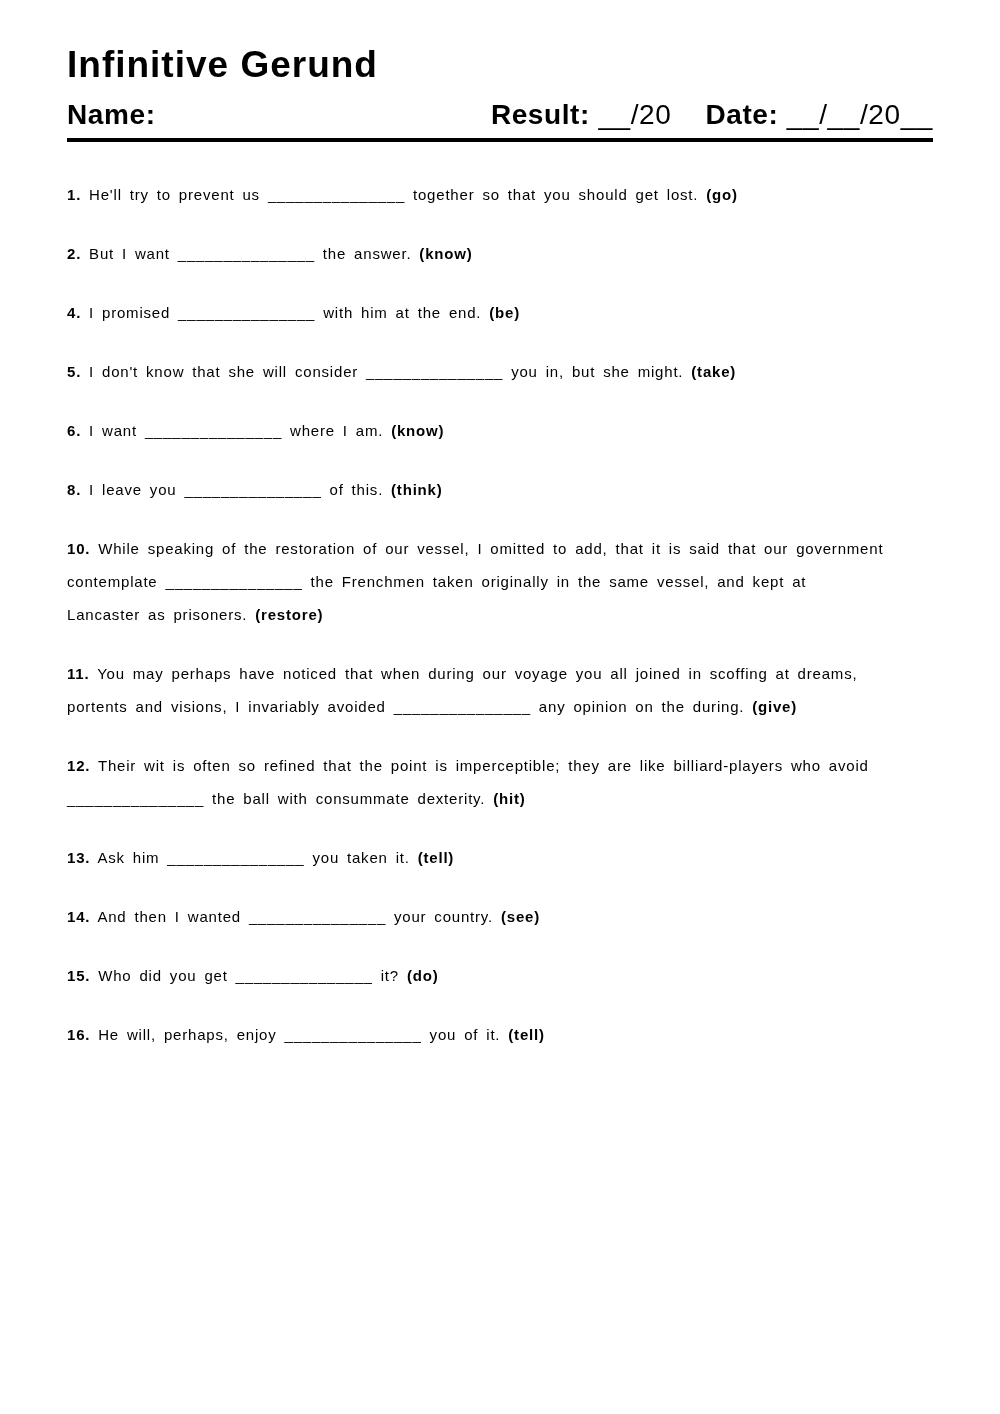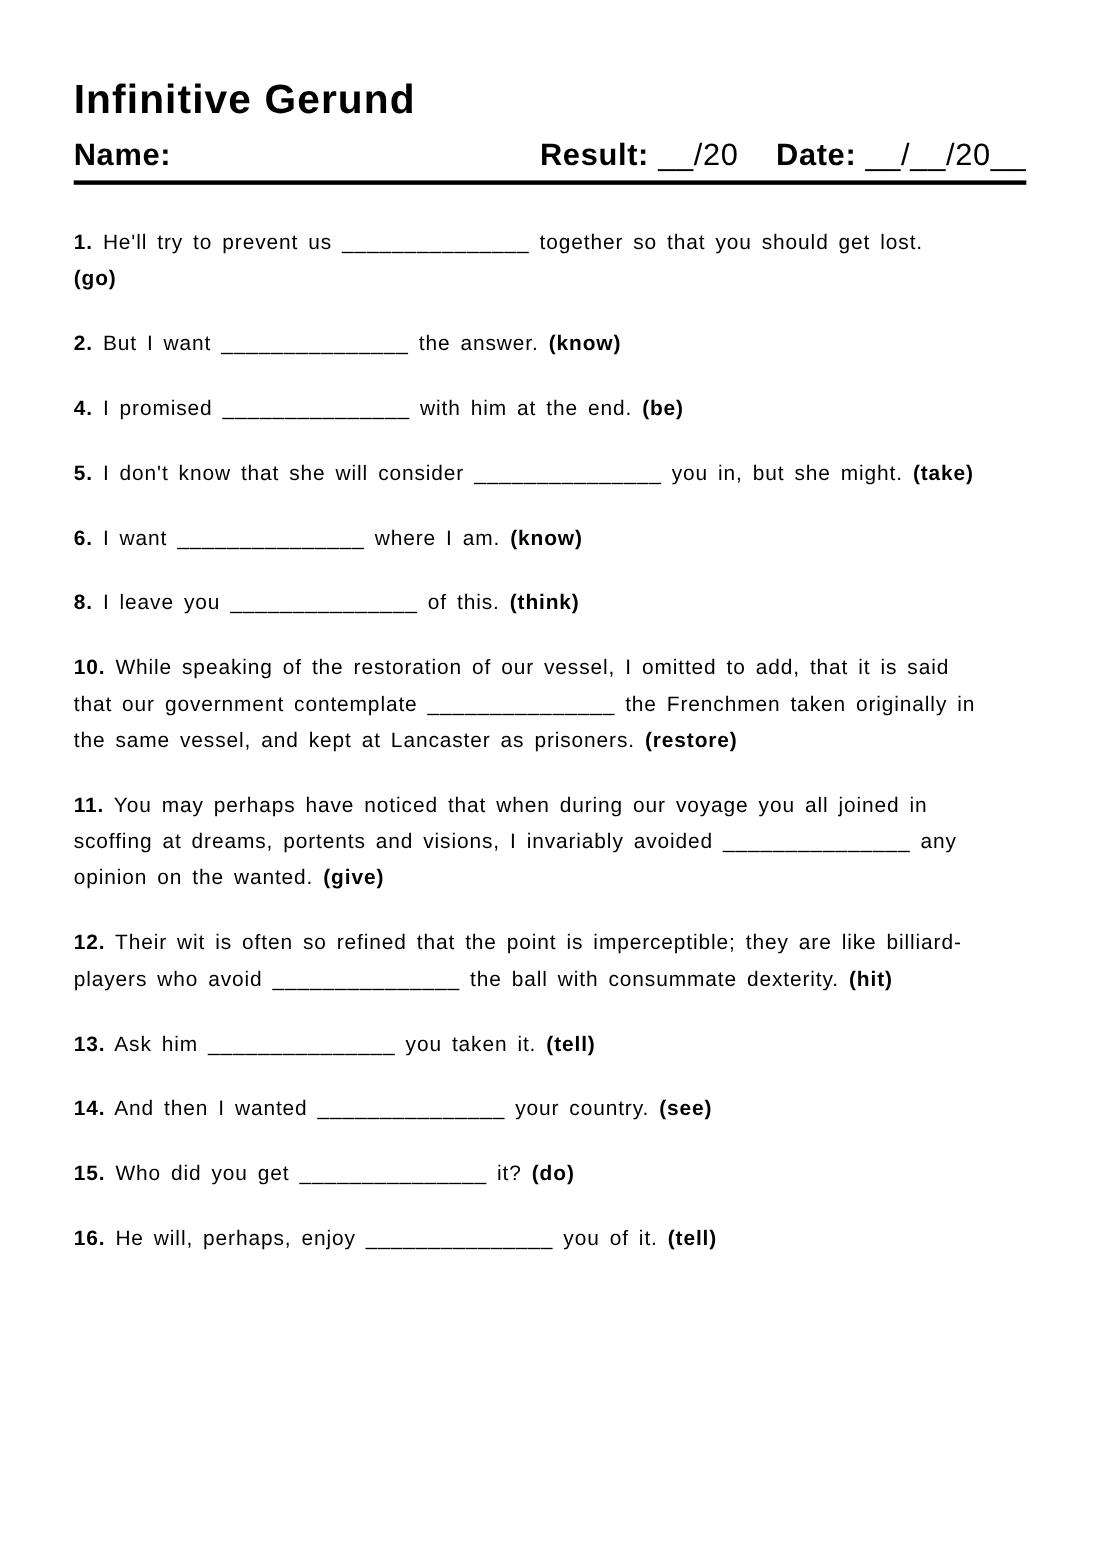--- a/index.html
+++ b/index.html
@@ -4,21 +4,21 @@
 <style>
   * { box-sizing: border-box; }
   html, body {
     margin: 0; padding: 0;
     background: #ffffff;
     width: 1000px; height: 1414px;
     overflow: hidden;
     color: #000000;
     font-family: "Liberation Sans", "DejaVu Sans", sans-serif;
   }
-  .page { padding: 72px 67px 0 67px; }
+  .page { padding: 46px 67px 0 67px; }
 
   h1.title {
     font-size: 37px;
     font-weight: bold;
     line-height: 1.05;
     margin: 0 0 14px 0;
     letter-spacing: 1px;
   }
 
   .header-row {
@@ -34,21 +34,21 @@
   .hlabel { font-weight: bold; }
 
   .rule {
     border: none;
     border-top: 4px solid #000;
     margin: 0 0 0 0;
   }
 
   #questions { margin-top: 36px; max-width: 820px; }
   p.q {
-    font-size: 19px;
+    font-size: 15px;
     line-height: 33px;
     letter-spacing: 0.8px;
     word-spacing: 3px;
     margin: 0 0 26px 0;
   }
   p.q b { font-weight: bold; }
   .verb { font-weight: bold; }
   .blank { white-space: nowrap; }
 </style>
 </head>
@@ -69,21 +69,21 @@
   <hr class="rule">
 
   <div id="questions">
       <p class="q"><b>1.</b><span> He'll try to prevent us </span><span class="blank">_______________</span><span> together so that you should get lost. </span><span class="verb">(go)</span></p>
       <p class="q"><b>2.</b><span> But I want </span><span class="blank">_______________</span><span> the answer. </span><span class="verb">(know)</span></p>
       <p class="q"><b>4.</b><span> I promised </span><span class="blank">_______________</span><span> with him at the end. </span><span class="verb">(be)</span></p>
       <p class="q"><b>5.</b><span> I don't know that she will consider </span><span class="blank">_______________</span><span> you in, but she might. </span><span class="verb">(take)</span></p>
       <p class="q"><b>6.</b><span> I want </span><span class="blank">_______________</span><span> where I am. </span><span class="verb">(know)</span></p>
       <p class="q"><b>8.</b><span> I leave you </span><span class="blank">_______________</span><span> of this. </span><span class="verb">(think)</span></p>
       <p class="q"><b>10.</b><span> While speaking of the restoration of our vessel, I omitted to add, that it is said that our government contemplate </span><span class="blank">_______________</span><span> the Frenchmen taken originally in the same vessel, and kept at Lancaster as prisoners. </span><span class="verb">(restore)</span></p>
-      <p class="q"><b>11.</b><span> You may perhaps have noticed that when during our voyage you all joined in scoffing at dreams, portents and visions, I invariably avoided </span><span class="blank">_______________</span><span> any opinion on the wanted. </span><span class="verb">(give)</span></p>
+      <p class="q"><b>11.</b><span> You may perhaps have noticed that when during our voyage you all joined in scoffing at dreams, portents and visions, I invariably avoided </span><span class="blank">_______________</span><span> any opinion on the during. </span><span class="verb">(give)</span></p>
       <p class="q"><b>12.</b><span> Their wit is often so refined that the point is imperceptible; they are like billiard-players who avoid </span><span class="blank">_______________</span><span> the ball with consummate dexterity. </span><span class="verb">(hit)</span></p>
       <p class="q"><b>13.</b><span> Ask him </span><span class="blank">_______________</span><span> you taken it. </span><span class="verb">(tell)</span></p>
       <p class="q"><b>14.</b><span> And then I wanted </span><span class="blank">_______________</span><span> your country. </span><span class="verb">(see)</span></p>
       <p class="q"><b>15.</b><span> Who did you get </span><span class="blank">_______________</span><span> it? </span><span class="verb">(do)</span></p>
       <p class="q"><b>16.</b><span> He will, perhaps, enjoy </span><span class="blank">_______________</span><span> you of it. </span><span class="verb">(tell)</span></p>
     </div>
 
 </div>
 
 </body></html>

